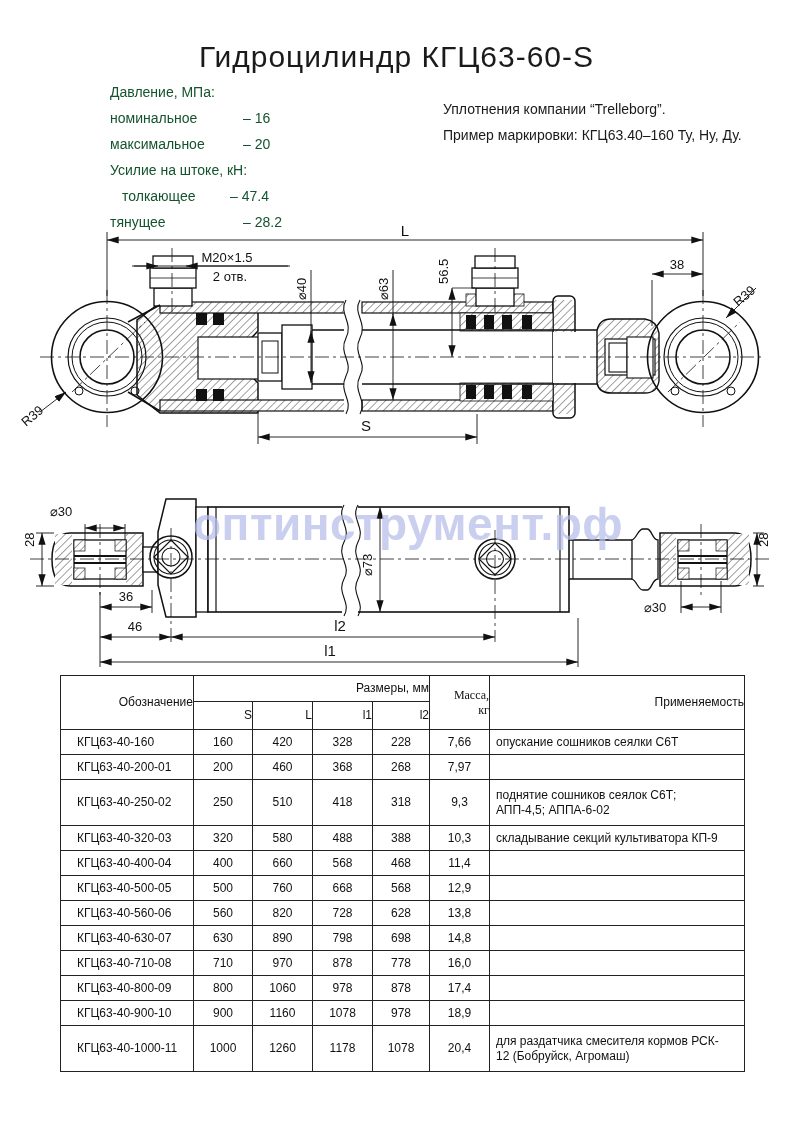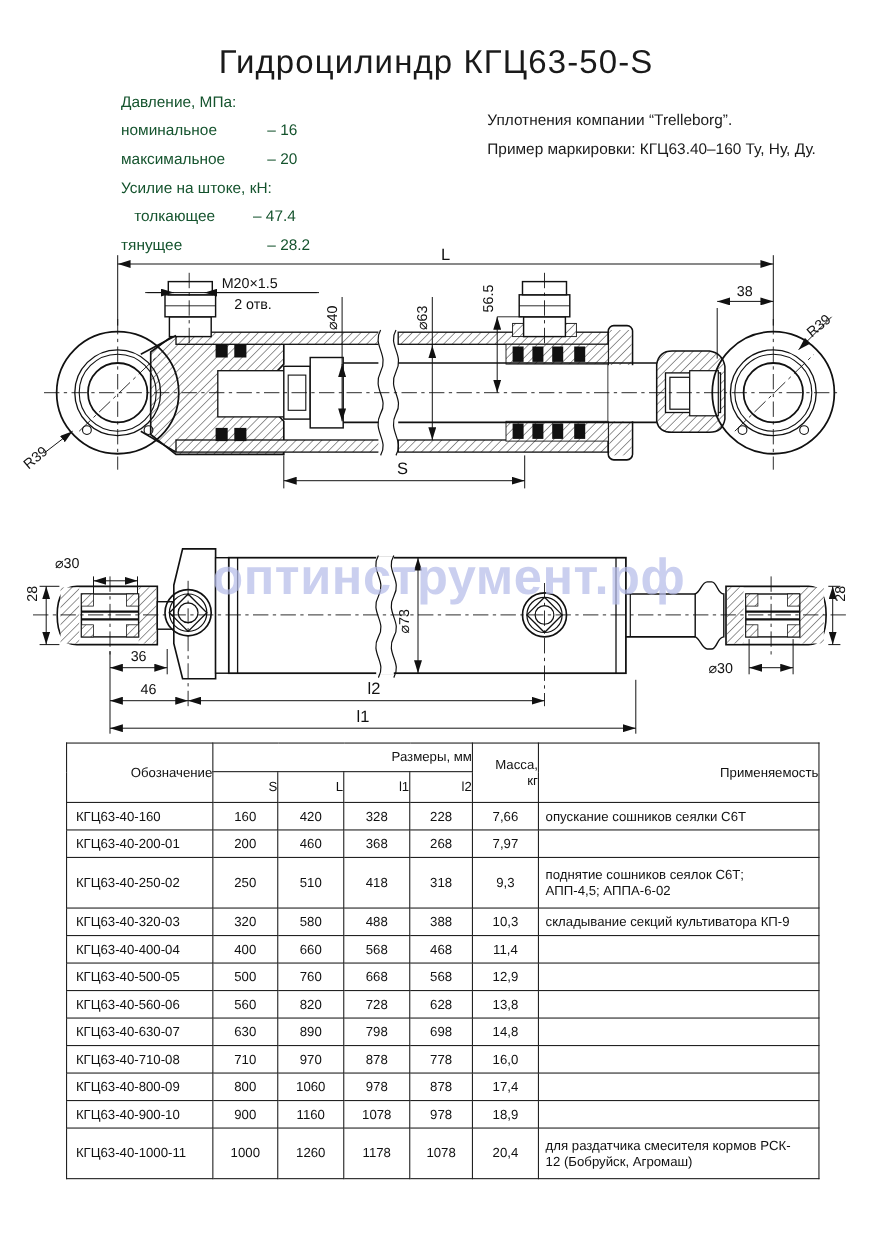--- a/index.html
+++ b/index.html
@@ -12,33 +12,33 @@
   #watermark{left:193px;top:497px;font-size:46px;font-weight:bold;color:#b7bdea;opacity:.72;letter-spacing:.5px;z-index:5;}
   svg{position:absolute;left:0;}
   svg text{font-family:"Liberation Sans",sans-serif;fill:#111;font-size:13px;}
   text.big{font-size:15px;}
   
   #specTable{position:absolute;left:60px;top:675px;border-collapse:collapse;table-layout:fixed;
              font-size:12px;color:#111;}
   #specTable th,#specTable td{border:1px solid #222;font-weight:normal;padding:0;line-height:1.25;}
   #specTable{border:1.5px solid #222;}
   #specTable th{text-align:right;}
-  #specTable td.des{text-align:left;padding-left:8px;}
+  #specTable td.des{text-align:left;padding-left:16px;}
   #specTable td.num{text-align:center;}
   #specTable td.app{text-align:left;padding:1px 6px;white-space:pre-line;}
   tr.hrow1{height:26px;} tr.hrow2{height:28px;}
   #specTable tbody tr{height:25px;} #specTable tbody tr.tall{height:46px;}
-  .mass-head{white-space:pre-line;}
+  .mass-head{white-space:pre-line;font-family:Liberation Serif, serif;}
 </style>
 </head>
 <body>
 
 <div id="page">
 
-  <div id="title" class="abs">Гидроцилиндр КГЦ63-50-S</div>
+  <div id="title" class="abs">Гидроцилиндр КГЦ63-60-S</div>
 
   <div class="abs spec" style="left:110px;top:84px">Давление, МПа:</div>
   <div class="abs spec" style="left:110px;top:110px">номинальное</div>
   <div class="abs spec" style="left:243px;top:110px">– 16</div>
   <div class="abs spec" style="left:110px;top:136px">максимальное</div>
   <div class="abs spec" style="left:243px;top:136px">– 20</div>
   <div class="abs spec" style="left:110px;top:162px">Усилие на штоке, кН:</div>
   <div class="abs spec" style="left:122px;top:188px">толкающее</div>
   <div class="abs spec" style="left:230px;top:188px">– 47.4</div>
   <div class="abs spec" style="left:110px;top:214px">тянущее</div>

